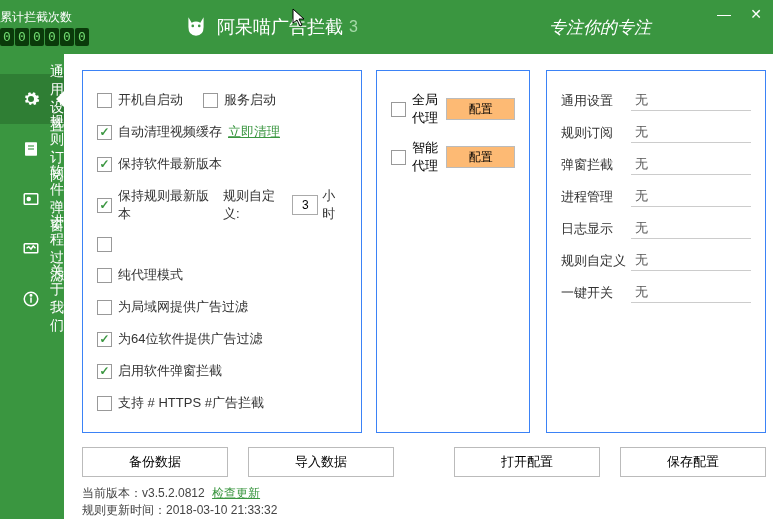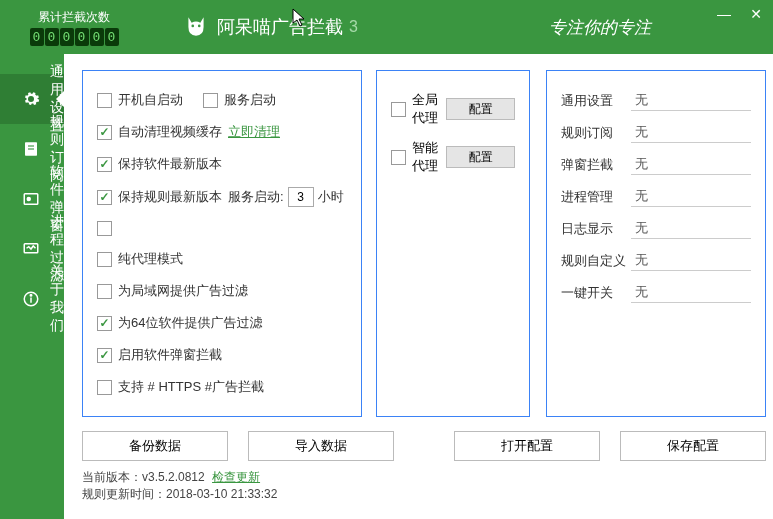--- a/index.html
+++ b/index.html
@@ -1,19 +1,19 @@
 <!DOCTYPE html>
 <html><head>
 <meta charset="utf-8">
 <style>
 * { margin: 0; padding: 0; box-sizing: border-box; font-family: "Microsoft YaHei", sans-serif; }
 body { width: 773px; height: 519px; background: #fff; overflow: hidden; }
 
 .header { height: 54px; background: #3a9640; display: flex; align-items: center; position: relative; }
-.header-left { width: 148px; display: flex; flex-direction: column; align-items: center; justify-content: center; }
+.header-left { width: 148px; display: flex; flex-direction: column; align-items: flex-start; justify-content: center; }
 .block-label { color: #fff; font-size: 12px; margin-bottom: 2px; }
 .counter { display: flex; gap: 1px; }
 .counter span { width: 14px; height: 18px; background: #0a3a0a; color: #6fd86f; font-size: 13px; display: flex; align-items: center; justify-content: center; border-radius: 2px; font-family: monospace; }
 .title-area { display: flex; align-items: center; margin-left: 35px; justify-content: flex-end; }
 .cat-icon { width: 26px; height: 26px; margin-right: 8px; }
 .app-title { color: #fff; font-size: 18px; font-weight: normal; }
 .app-ver { color: #a5d9a8; font-size: 16px; margin-left: 6px; }
 .slogan { position: absolute; right: 122px; color: #fff; font-size: 17px; font-style: italic; font-family: "KaiTi", cursive; }
 .win-ctrl { position: absolute; right: 8px; top: 6px; display: flex; gap: 14px; }
 .win-btn { color: #fff; font-size: 14px; cursor: pointer; width: 18px; text-align: center; }
@@ -34,21 +34,21 @@
 .left-col .box { flex: 1; }
 .chk-row { display: flex; align-items: center; font-size: 13px; color: #333; margin-bottom: 14px; }
 .chk-row:last-child { margin-bottom: 0; }
 .chk { width: 15px; height: 15px; border: 1px solid #999; margin-right: 6px; display: inline-flex; align-items: center; justify-content: center; background: #fff; cursor: pointer; flex-shrink: 0; }
 .chk.checked::after { content: "✓"; color: #3a9640; font-size: 12px; font-weight: bold; }
 .link { color: #3a9640; text-decoration: underline; cursor: pointer; margin-left: 6px; }
 .sync-input { width: 26px; height: 20px; border: 1px solid #aaa; text-align: center; font-size: 12px; margin: 0 4px; }
 
 .proxy-row { display: flex; align-items: center; justify-content: space-between; margin-bottom: 12px; }
 .proxy-row:last-child { margin-bottom: 0; }
-.cfg-btn { width: 90px; height: 22px; border: 1px solid #bbb; background: #e5e5e5; font-size: 12px; cursor: pointer; }
+.cfg-btn { width: 90px; height: 22px; border: 1px solid #bbb; background: #fdba74; font-size: 12px; cursor: pointer; }
 .hk-box { flex: 1; }
 .hk-row { display: flex; align-items: center; font-size: 13px; color: #333; margin-bottom: 12px; }
 .hk-row:last-child { margin-bottom: 0; }
 .hk-label { width: 70px; }
 .hk-val { width: 120px; height: 20px; border-bottom: 1px solid #ccc; padding-left: 4px; color: #555; }
 
 .btn-row { display: flex; gap: 20px; margin-top: 14px; }
 .big-btn { flex: 1; height: 30px; border: 1px solid #bbb; background: #fff; font-size: 13px; cursor: pointer; }
 .btn-gap { width: 20px; }
 
@@ -153,21 +153,21 @@
             <span>自动清理视频缓存</span>
             <span class="link">立即清理</span>
           </div>
           <div class="chk-row">
             <span class="chk checked"></span>
             <span>保持软件最新版本</span>
           </div>
           <div class="chk-row">
             <span class="chk checked"></span>
             <span>保持规则最新版本</span>
-            <span style="margin-left:6px">服务启动:</span>
+            <span style="margin-left:6px">规则自定义:</span>
             <input class="sync-input" value="3" style="">
             <span>小时</span>
           </div>
           <div class="chk-row">
             <span class="chk"></span>
           </div>
           <div class="chk-row">
             <span class="chk"></span>
             <span>纯代理模式</span>
           </div>

